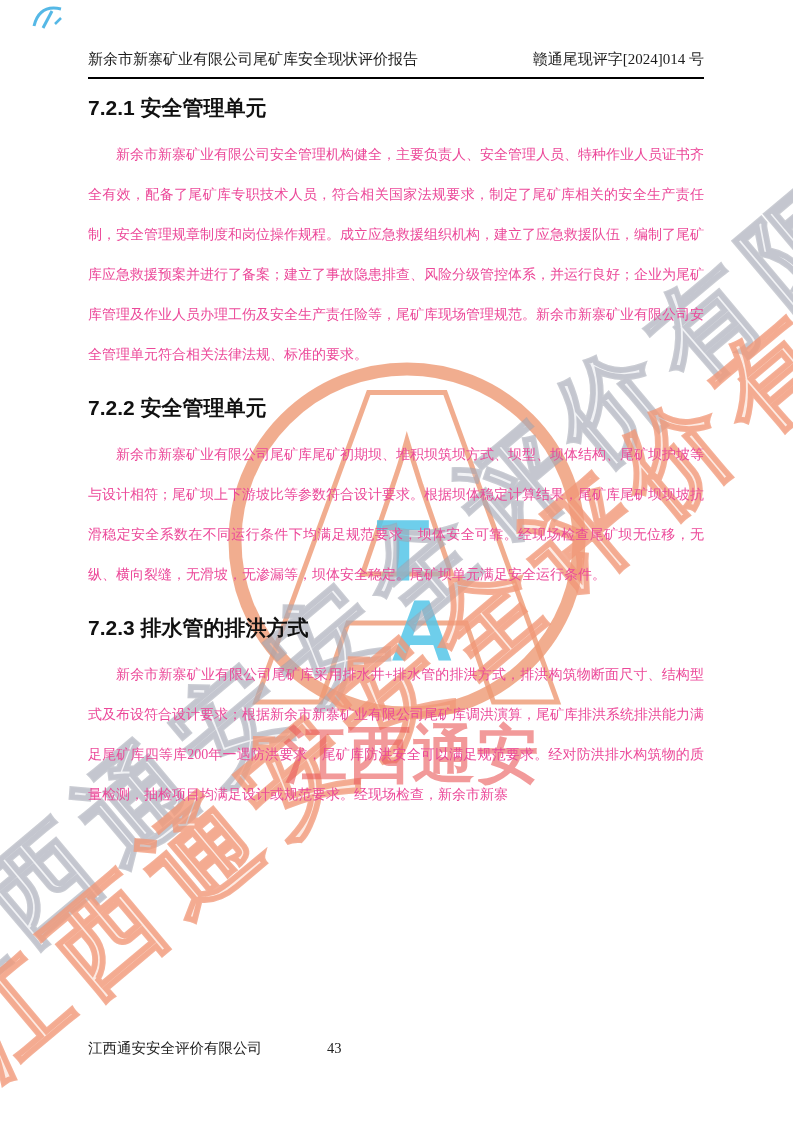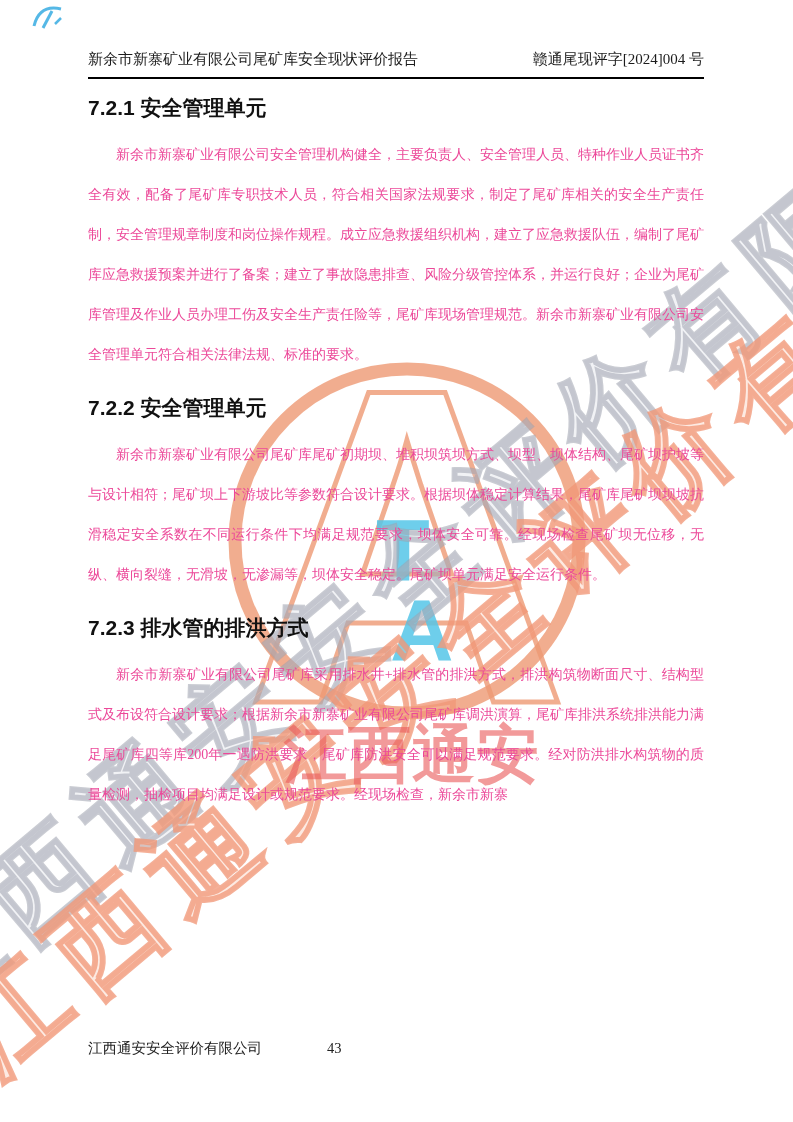--- a/index.html
+++ b/index.html
@@ -100,21 +100,21 @@
   <div class="wm-diag wm-diag-gray">江西通安安全评价有限公司</div>
   <div class="wm-diag wm-diag-salmon">江西通安安全评价有限公司</div>
 
   <div class="wm-red">江西通安</div>
 </div>
 
 <div class="content">
 
   <div class="page-header">
     <span>新余市新寨矿业有限公司尾矿库安全现状评价报告</span>
-    <span>赣通尾现评字[2024]004 号</span>
+    <span>赣通尾现评字[2024]014 号</span>
   </div>
 
   <h2 class="sec-heading first">7.2.1 安全管理单元</h2>
   <p class="sec-body">新余市新寨矿业有限公司安全管理机构健全，主要负责人、安全管理人员、特种作业人员证书齐全有效，配备了尾矿库专职技术人员，符合相关国家法规要求，制定了尾矿库相关的安全生产责任制，安全管理规章制度和岗位操作规程。成立应急救援组织机构，建立了应急救援队伍，编制了尾矿库应急救援预案并进行了备案；建立了事故隐患排查、风险分级管控体系，并运行良好；企业为尾矿库管理及作业人员办理工伤及安全生产责任险等，尾矿库现场管理规范。新余市新寨矿业有限公司安全管理单元符合相关法律法规、标准的要求。</p>
 
   <h2 class="sec-heading">7.2.2 安全管理单元</h2>
   <p class="sec-body">新余市新寨矿业有限公司尾矿库尾矿初期坝、堆积坝筑坝方式、坝型、坝体结构、尾矿坝护坡等与设计相符；尾矿坝上下游坡比等参数符合设计要求。根据坝体稳定计算结果，尾矿库尾矿坝坝坡抗滑稳定安全系数在不同运行条件下均满足规范要求，坝体安全可靠。经现场检查尾矿坝无位移，无纵、横向裂缝，无滑坡，无渗漏等，坝体安全稳定。尾矿坝单元满足安全运行条件。</p>
 
   <h2 class="sec-heading">7.2.3 排水管的排洪方式</h2>
   <p class="sec-body">新余市新寨矿业有限公司尾矿库采用排水井+排水管的排洪方式，排洪构筑物断面尺寸、结构型式及布设符合设计要求；根据新余市新寨矿业有限公司尾矿库调洪演算，尾矿库排洪系统排洪能力满足尾矿库四等库200年一遇防洪要求，尾矿库防洪安全可以满足规范要求。经对防洪排水构筑物的质量检测，抽检项目均满足设计或规范要求。经现场检查，新余市新寨</p>

